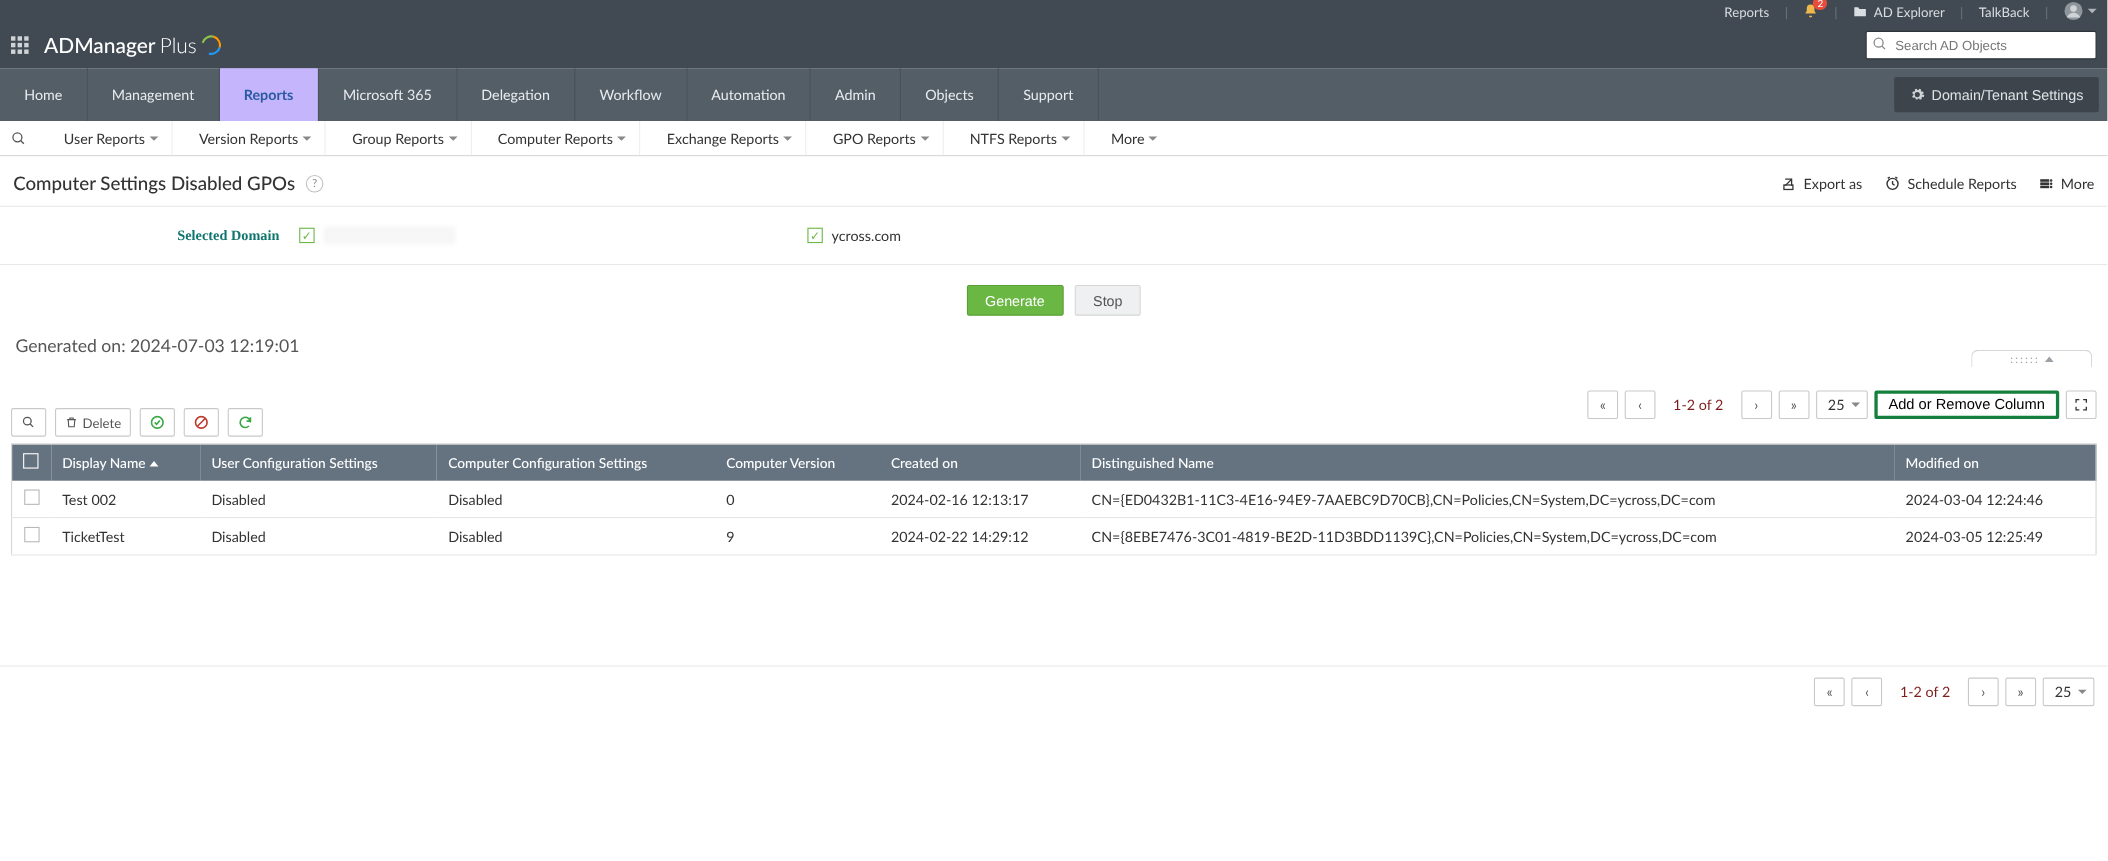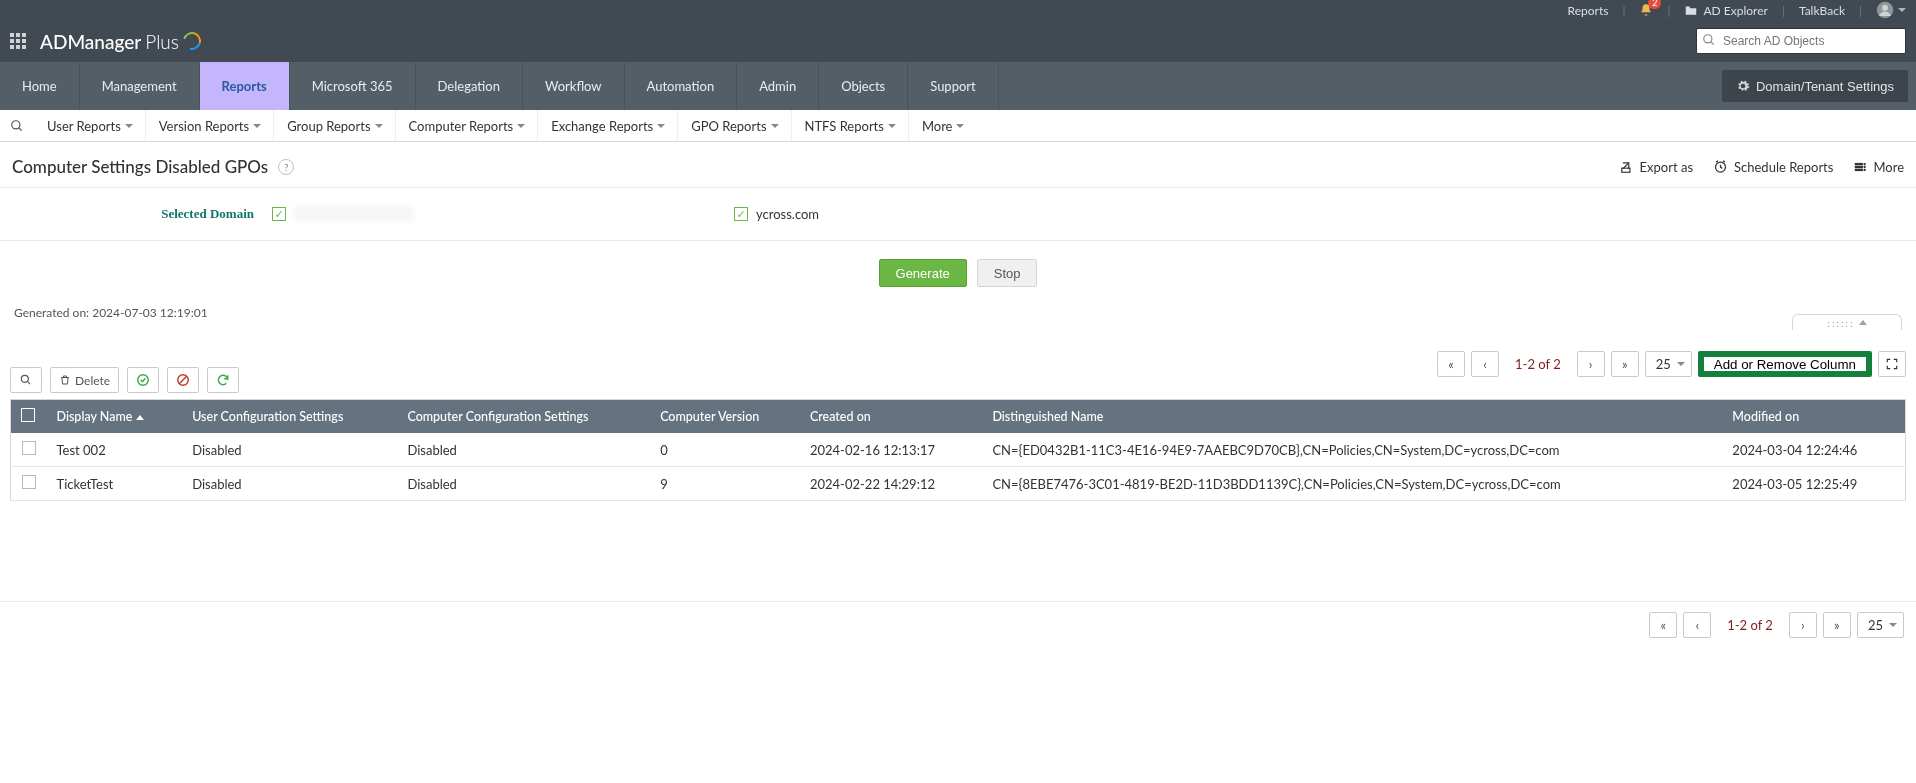--- a/index.html
+++ b/index.html
@@ -36,21 +36,21 @@
   .navbar-right{margin-left:auto;display:flex;align-items:center;gap:8px;padding-right:10px;}
   .search-ad{position:relative;}
   .search-ad input{width:210px;height:26px;border:1px solid #2e343a;background:#fff;padding:2px 8px 2px 26px;border-radius:2px;font-size:12px;}
   .search-ad .sicon{position:absolute;left:6px;top:5px;color:#888;}
   .domain-settings-btn{background:var(--settings-btn);color:#dfe3e6;border:none;height:32px;padding:0 14px;cursor:pointer;display:flex;align-items:center;gap:6px;font-size:13px;border-radius:2px;}
   
   .main-tabs{height:48px;background:var(--darkbar2);display:flex;align-items:stretch;}
   .main-tabs .tab{padding:0 22px;display:flex;align-items:center;color:#e8ecef;cursor:pointer;font-size:13px;border-right:1px solid #4a525a;}
   .main-tabs .tab.active{background:#c4b5fd;color:#2a5aa0;font-weight:700;}
   
-  .sub-tabs{height:32px;border-bottom:1px solid var(--gray-border);display:flex;align-items:center;padding:0 10px;gap:1px;background:#fff;}
+  .sub-tabs{height:32px;border-bottom:1px solid var(--gray-border);display:flex;align-items:center;padding:0 10px;gap:12px;background:#fff;}
   .sub-tabs .st{padding:0 12px;color:#333;cursor:pointer;display:flex;align-items:center;gap:4px;height:100%;border-right:1px solid #eee;}
   .sub-tabs .st:last-of-type{border-right:none;}
   .caret{width:0;height:0;border-left:4px solid transparent;border-right:4px solid transparent;border-top:4px solid #888;}
   .mag{width:14px;height:14px;color:#555;}
   
   .page-head{display:flex;align-items:center;padding:14px 12px 10px;border-bottom:1px solid #e9e9e9;}
   .page-head h1{margin:0;font-size:17px;font-weight:500;color:#333;}
   .help-q{margin-left:10px;width:16px;height:16px;border:1px solid #c0c0c0;border-radius:50%;display:inline-flex;align-items:center;justify-content:center;font-size:10px;color:#888;}
   .page-head-right{margin-left:auto;display:flex;align-items:center;gap:20px;color:#333;}
   .page-head-right .pa{display:flex;align-items:center;gap:6px;cursor:pointer;}
@@ -58,33 +58,33 @@
   .domain-row{display:flex;align-items:center;padding:18px 12px;border-bottom:1px solid #e9e9e9;}
   .domain-row .lbl{width:260px;text-align:right;font-weight:600;color:#0f766e;padding-right:18px;font-family:Liberation Serif, serif;}
   .domain-row .chk{display:flex;align-items:center;gap:8px;margin-right:60px;}
   .chkbox{width:14px;height:14px;border:1px solid #6ab744;display:inline-flex;align-items:center;justify-content:center;color:#6ab744;font-size:11px;}
   .masked{filter:blur(2px);color:#ccc;background:#f6f6f6;width:120px;height:16px;}
   
   .gen-row{display:flex;justify-content:center;gap:10px;padding:18px 0;}
   .btn{height:28px;padding:0 16px;border:1px solid transparent;border-radius:2px;cursor:pointer;font-size:13px;}
   .btn-gen{background:var(--green);border-color:var(--green-dark);color:#fff;}
   .btn-stop{background:var(--light-gray-btn);border-color:#d6d6d6;color:#555;}
-  .gen-on{padding:0 14px 8px;color:#555;font-size:12px;}
+  .gen-on{padding:0 14px 8px;color:#555;font-size:16px;}
   
   .tbl-toolbar{display:flex;align-items:center;padding:6px 10px;position:relative;}
   .tbl-toolbar .left{display:flex;align-items:center;gap:8px;margin-top:33px;}
   .iconbtn{height:26px;min-width:30px;padding:0 8px;border:1px solid #c9c9c9;background:#fff;border-radius:2px;display:inline-flex;align-items:center;justify-content:center;color:#555;cursor:pointer;font-size:12px;gap:4px;}
   .iconbtn.green{color:#39a845;}
   .iconbtn.red{color:#c0392b;}
   .tbl-toolbar .right{margin-left:auto;display:flex;align-items:center;gap:6px;}
   .pager-btn{height:26px;width:28px;border:1px solid #c9c9c9;background:#fff;border-radius:2px;display:inline-flex;align-items:center;justify-content:center;color:#555;cursor:pointer;}
   .pager-info{padding:0 10px;color:#7f1d1d;}
   .page-size{height:26px;border:1px solid #c9c9c9;background:#fff;border-radius:2px;display:inline-flex;align-items:center;padding:0 20px 0 10px;position:relative;}
   .page-size .caret{position:absolute;right:6px;top:10px;}
-  .addcol{height:26px;border:6px solid #15803d;background:#fff;padding:0 10px;border-radius:2px;cursor:pointer;}
+  .addcol{height:26px;border:3px solid #15803d;background:#fff;padding:0 10px;border-radius:2px;cursor:pointer;}
   .fullscreen{height:26px;width:28px;border:1px solid #c9c9c9;background:#fff;border-radius:2px;display:inline-flex;align-items:center;justify-content:center;cursor:pointer;}
   .gripper{position:absolute;right:14px;top:-14px;width:110px;height:16px;border:1px solid #d6d6d6;border-bottom:none;border-radius:6px 6px 0 0;background:#fff;display:flex;align-items:center;justify-content:center;color:#9aa1a7;font-size:10px;gap:4px;}
   
   table.grid{width:calc(100% - 20px);margin:0 10px;border-collapse:collapse;border:1px solid #d6d6d6;}
   table.grid thead th{background:var(--table-header);color:#fff;font-weight:500;text-align:left;padding:8px 10px;font-size:12.5px;white-space:nowrap;}
   table.grid tbody td{padding:8px 10px;border-bottom:1px solid var(--row-border);color:#333;white-space:nowrap;}
   .rowchk{width:36px;text-align:center;}
   .hdr-chk{width:14px;height:14px;border:1px solid #fff;display:inline-block;}
   .cell-chk{width:14px;height:14px;border:1px solid #b8b8b8;display:inline-block;background:#fff;}
   .sort-ind{width:0;height:0;border-left:4px solid transparent;border-right:4px solid transparent;border-bottom:5px solid #fff;display:inline-block;margin-left:4px;vertical-align:middle;}

